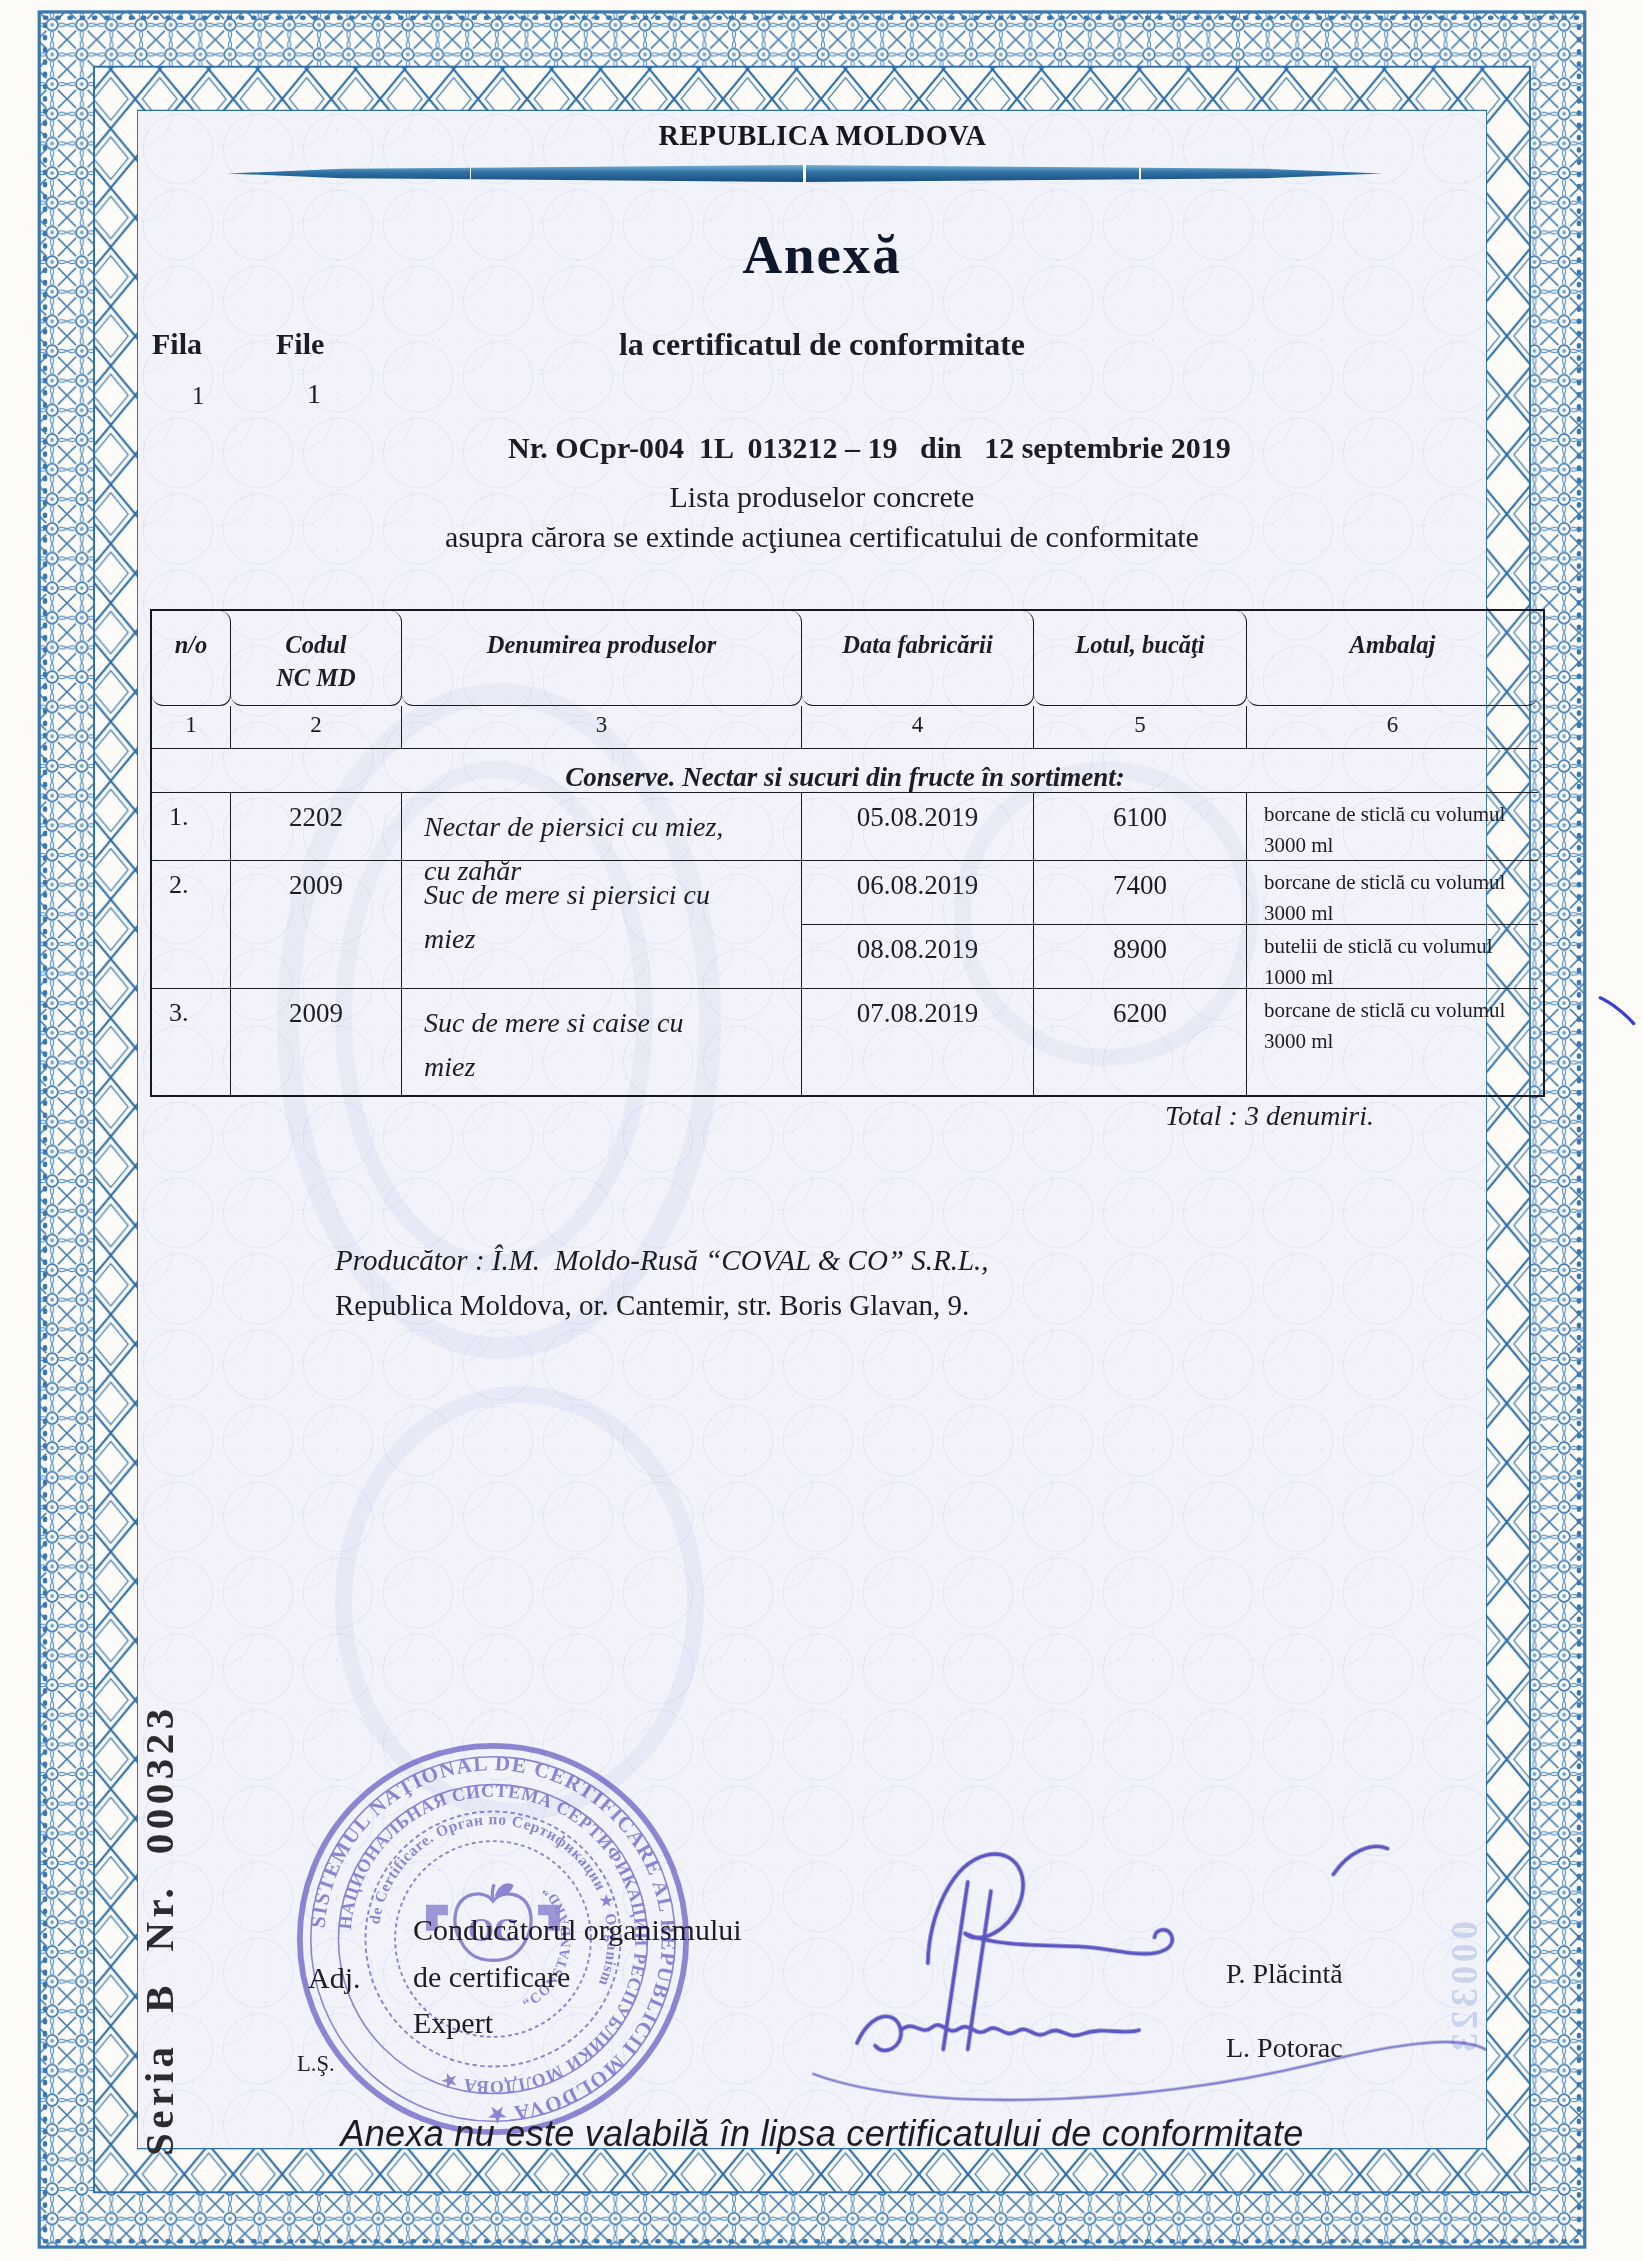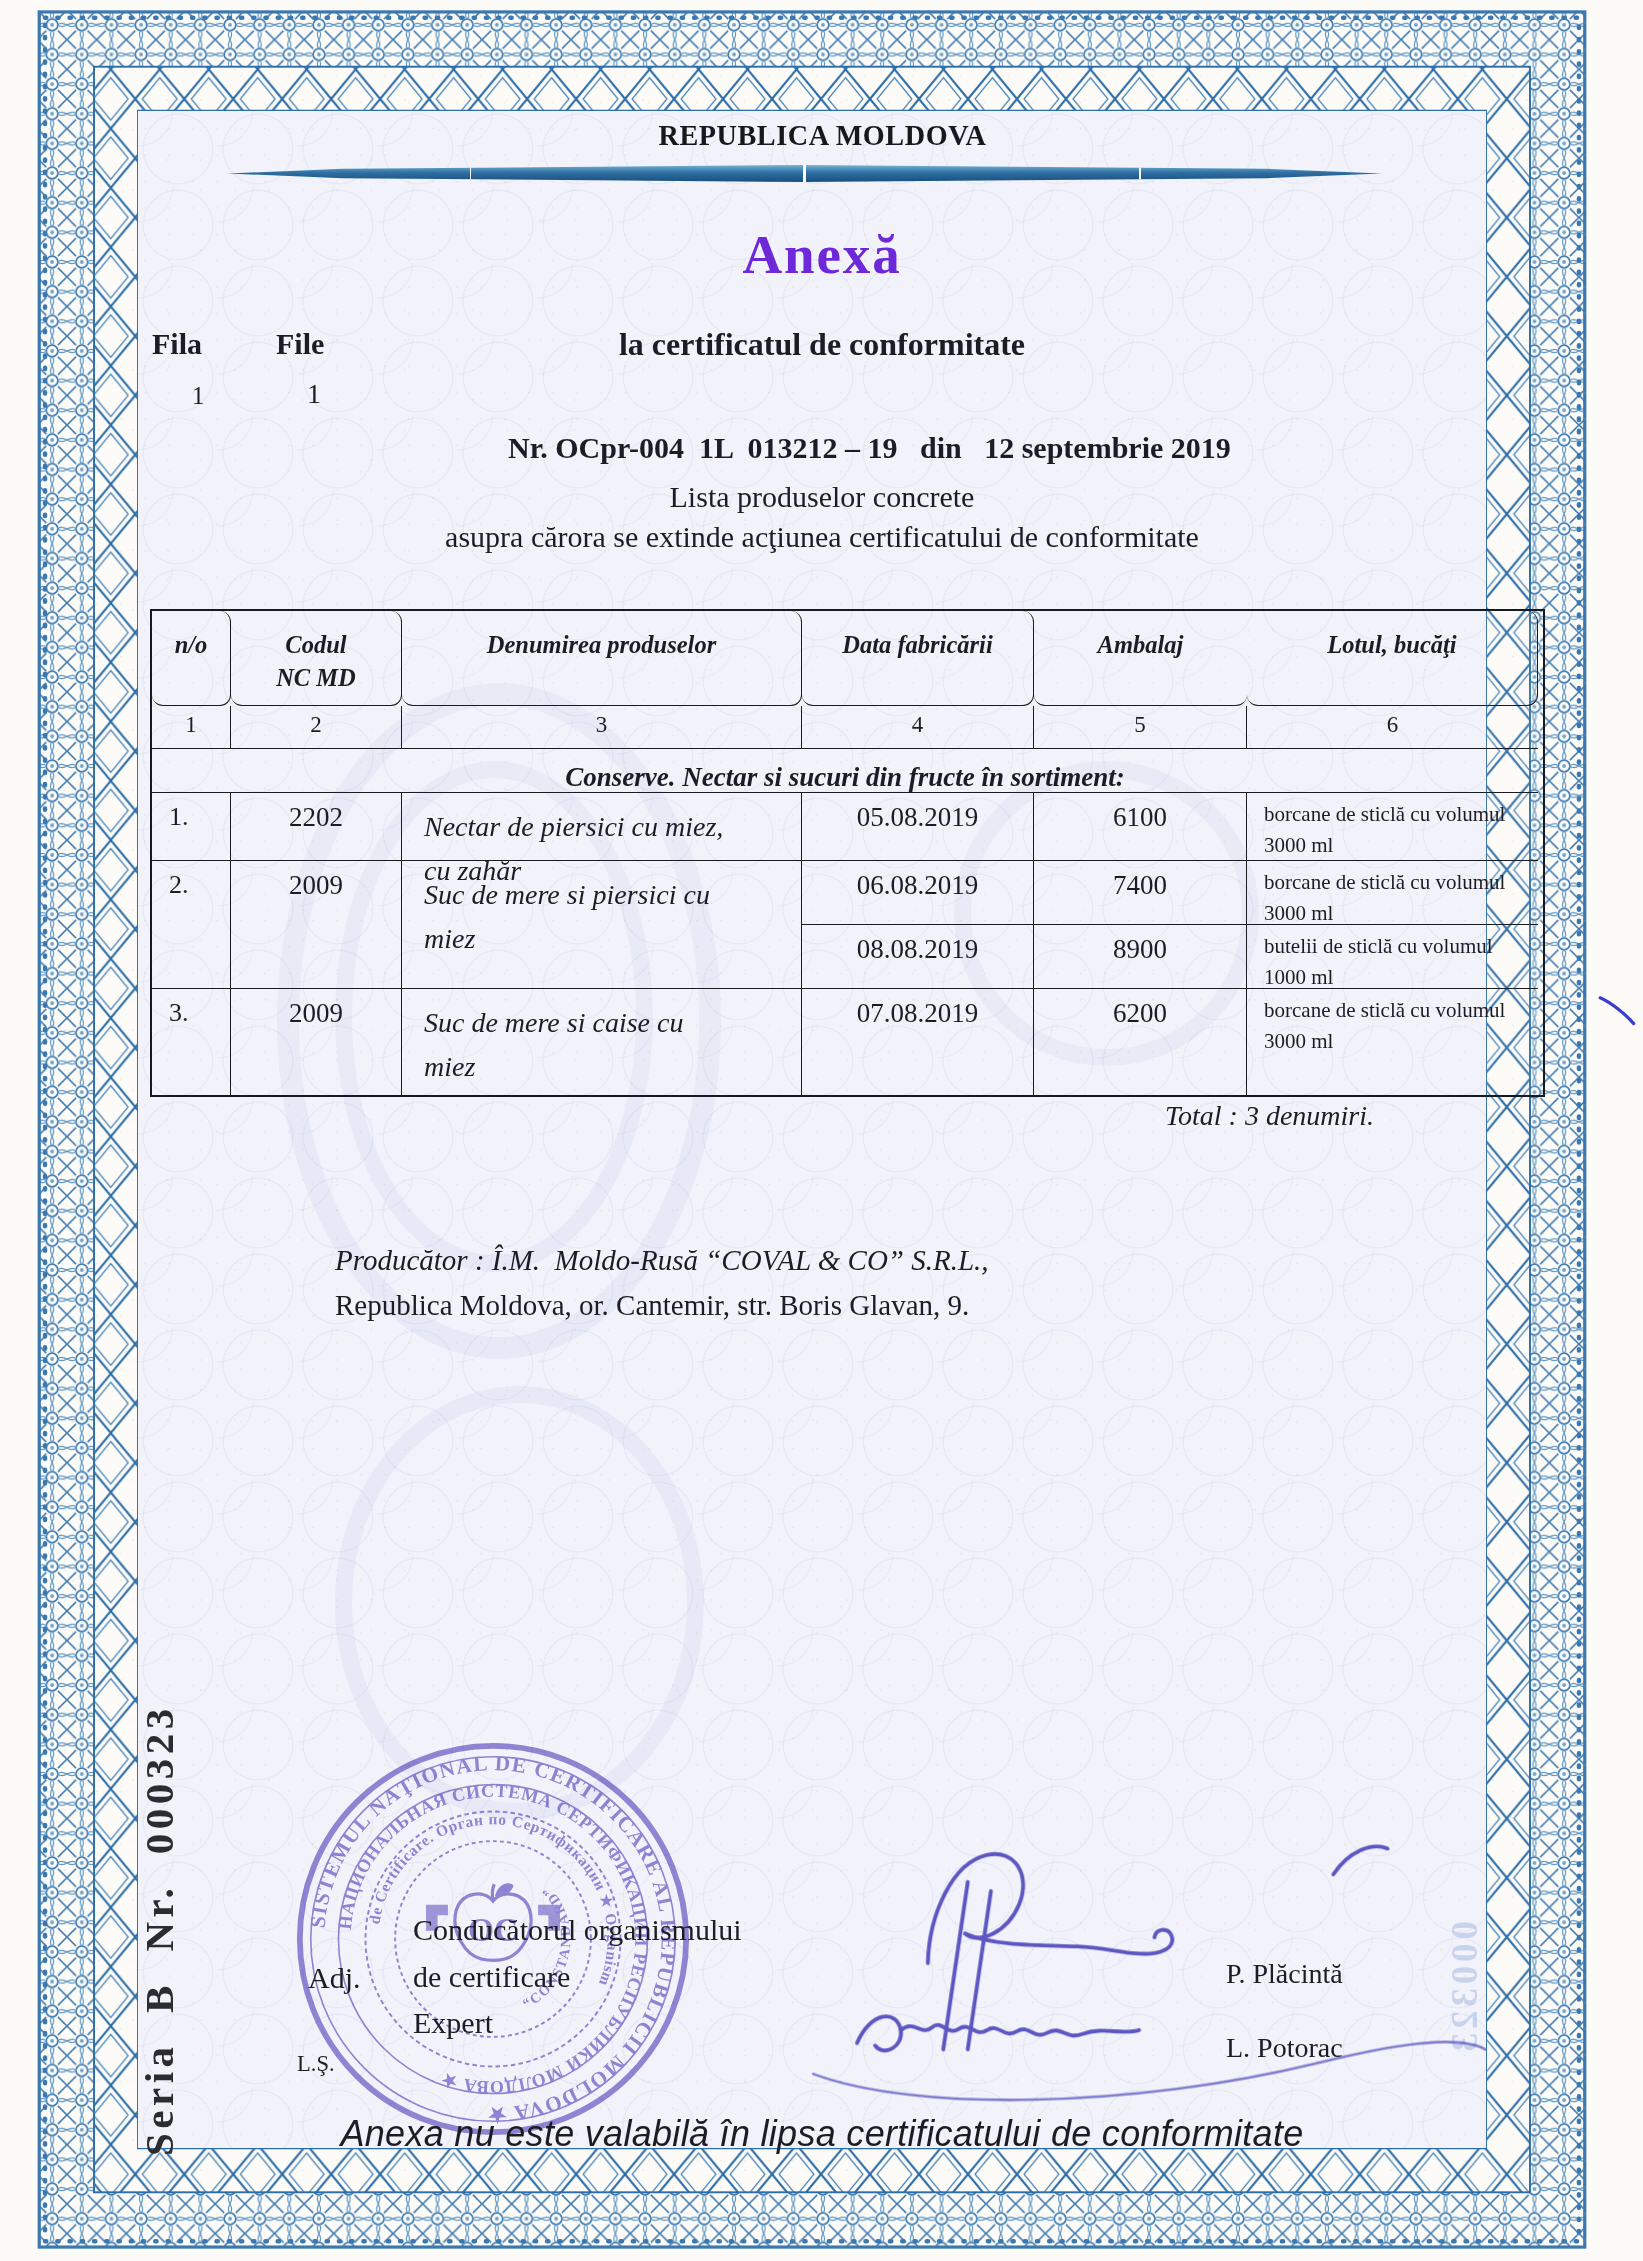--- a/index.html
+++ b/index.html
@@ -28,21 +28,21 @@
   
   .abs{position:absolute;}
   .ctr{left:0;width:1644px;text-align:center;}
   #country{top:118px;font-size:30px;font-weight:600;letter-spacing:0.6px;color:#17171c;}
   #country span{display:inline-block;transform:scaleX(.94);}
   #divider{left:227px;top:165px;width:1155px;height:17px;
     background:
       linear-gradient(90deg, rgba(255,255,255,0) 0 21%, #fff 21% calc(21% + 1.9px), rgba(255,255,255,0) calc(21% + 1.9px) 49.85%, #fff 49.85% 50.15%, rgba(255,255,255,0) 50.15% 79%, #fff 79% calc(79% + 1.9px), rgba(255,255,255,0) calc(79% + 1.9px) 100%),
       linear-gradient(180deg,#74b4d6 0%, #2f6fa2 45%, #184f80 100%);
     clip-path:polygon(0 50%, 10% 22%, 50% 0, 90% 22%, 100% 50%, 90% 78%, 50% 100%, 10% 78%);}
-  #anexa-title{top:223px;font-size:55px;font-weight:700;color:#6d28d9;letter-spacing:1.9px;}
+  #anexa-title{top:223px;font-size:55px;font-weight:700;color:#0f172a;letter-spacing:1.9px;}
   #fila-label{left:152px;top:327px;font-size:30px;font-weight:700;}
   #file-label{left:276px;top:327px;font-size:30px;font-weight:700;}
   #fila-value{left:192px;top:382px;font-size:24.5px;}
   #file-value{left:307px;top:378px;font-size:28px;}
   #subtitle{top:326px;font-size:32px;font-weight:700;}
   #nr-line{left:508px;top:431px;font-size:30px;font-weight:700;white-space:pre;}
   #list-line1{top:480px;font-size:30px;}
   #list-line2{top:520px;font-size:30px;}
   
   #ctable{left:150px;top:609px;width:1391px;border:2.6px solid #181820;background:rgba(255,255,255,.06);
@@ -138,22 +138,22 @@
 
   <div class="abs" id="ctable">
 
     <div class="c hcell">n/o</div>
     <div class="c hcell">
       <span>Codul</span><br>
       <span>NC MD</span>
     </div>
     <div class="c hcell">Denumirea produselor</div>
     <div class="c hcell">Data fabricării</div>
+    <div class="c hcell">Lotul, bucăţi</div>
     <div class="c hcell last">Ambalaj</div>
-    <div class="c hcell">Lotul, bucăţi</div>
 
     <div class="c numcell">1</div>
     <div class="c numcell">2</div>
     <div class="c numcell">3</div>
     <div class="c numcell">4</div>
     <div class="c numcell">5</div>
     <div class="c numcell last">6</div>
 
     <div class="c seccell last">Conserve. Nectar si sucuri  din fructe în sortiment:</div>
 

